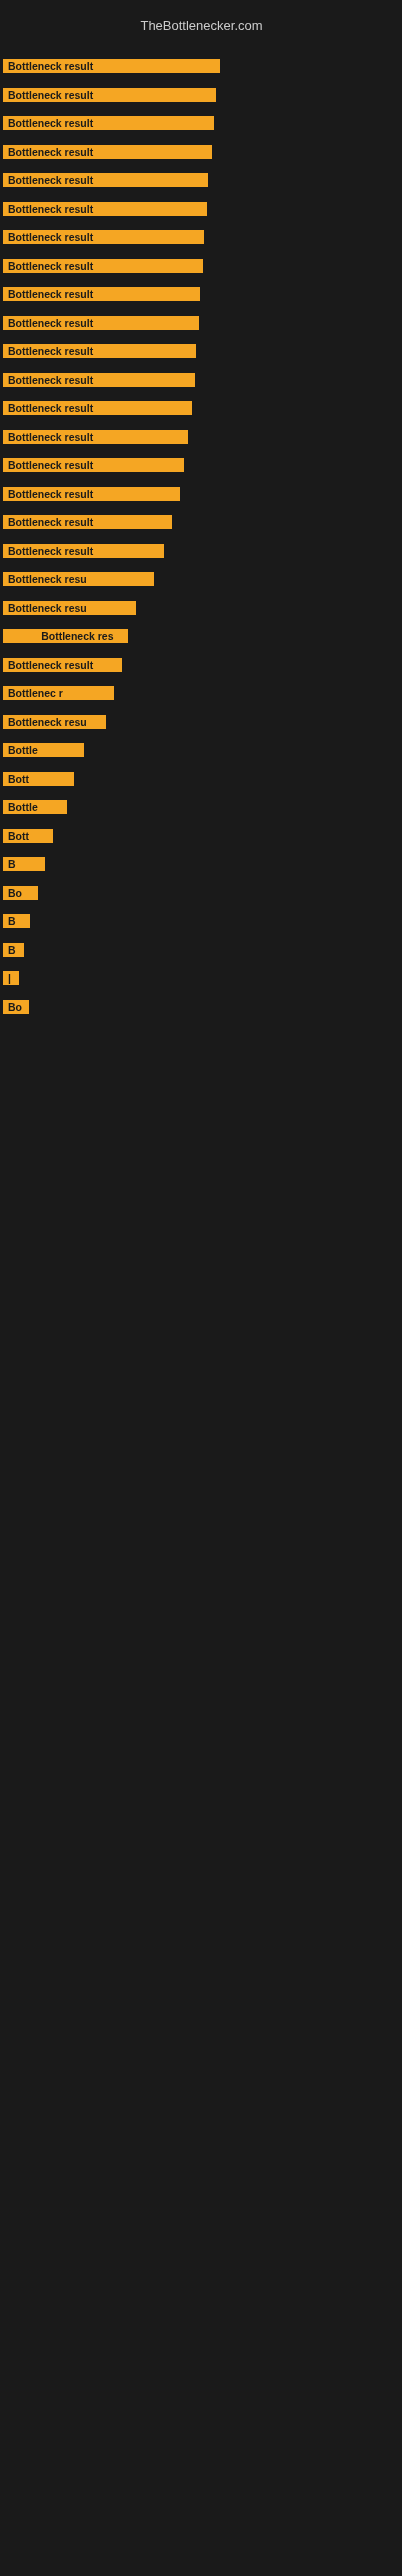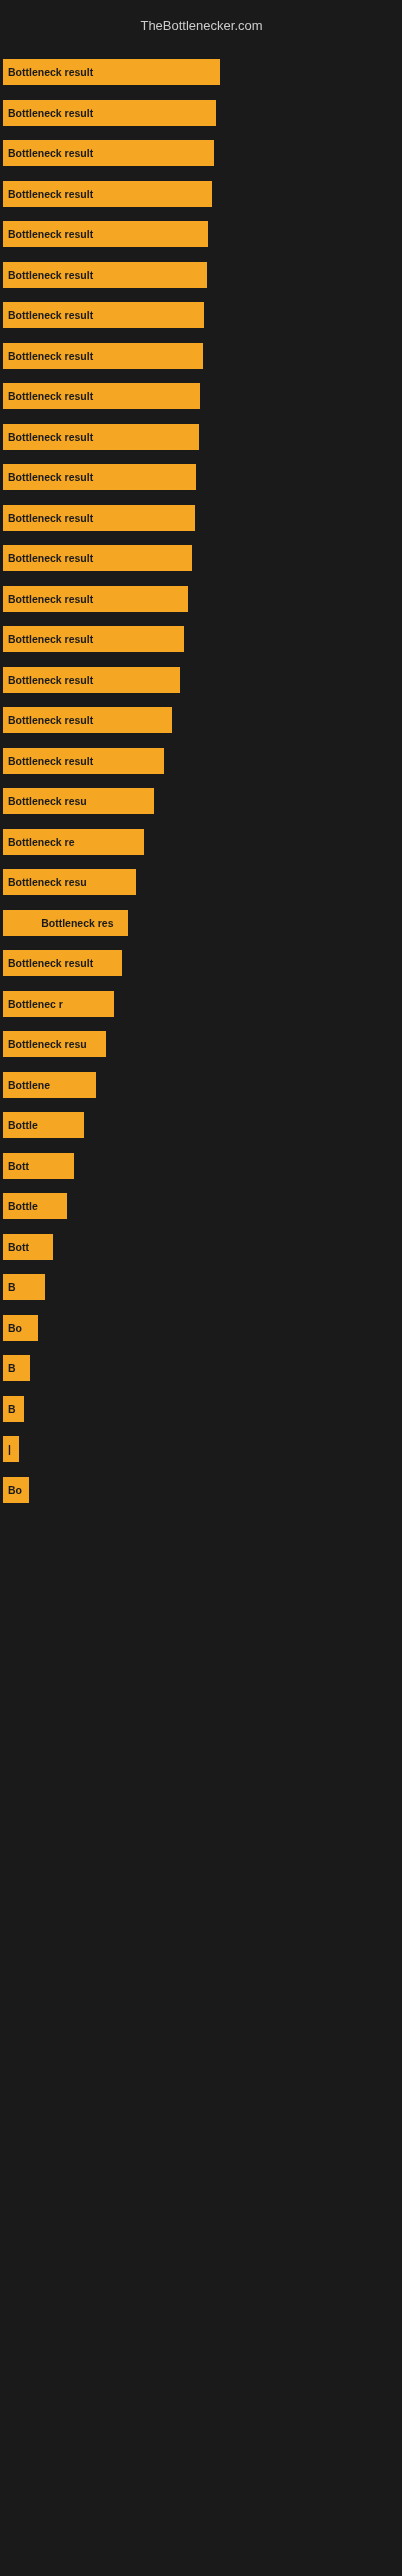--- a/index.html
+++ b/index.html
@@ -33,21 +33,21 @@
 
     .bar-row {
       display: flex;
       align-items: center;
       margin-bottom: 14.5px;
       padding-left: 3.2px;
     }
 
     .bar {
       background-color: #f5a623;
-      height: 26px;
+      height: 14px;
       display: flex;
       align-items: center;
       padding-left: 4.8px;
       min-width: 16px;
       overflow: hidden;
       white-space: nowrap;
     }
 
     .bar-label {
       color: #1a1a1a;
@@ -150,25 +150,20 @@
       <div class="bar" style="width: 161px;">
         <span class="bar-label">Bottleneck result</span>
       </div>
     </div>
     <div class="bar-row">
       <div class="bar" style="width: 151px;">
         <span class="bar-label">Bottleneck resu</span>
       </div>
     </div>
     <div class="bar-row">
-      <div class="bar" style="width: 141px;">
-        <span class="bar-label">Bottleneck re</span>
-      </div>
-    </div>
-    <div class="bar-row">
       <div class="bar" style="width: 133px;">
         <span class="bar-label">Bottleneck resu</span>
       </div>
     </div>
     <div class="bar-row">
       <div class="bar" style="width: 125px; padding-left: 38px;">
         <span class="bar-label">Bottleneck res</span>
       </div>
     </div>
     <div class="bar-row">
@@ -180,25 +175,20 @@
       <div class="bar" style="width: 111px;">
         <span class="bar-label">Bottlenec r</span>
       </div>
     </div>
     <div class="bar-row">
       <div class="bar" style="width: 103px;">
         <span class="bar-label">Bottleneck resu</span>
       </div>
     </div>
     <div class="bar-row">
-      <div class="bar" style="width: 93px;">
-        <span class="bar-label">Bottlene</span>
-      </div>
-    </div>
-    <div class="bar-row">
       <div class="bar" style="width: 81px;">
         <span class="bar-label">Bottle</span>
       </div>
     </div>
     <div class="bar-row">
       <div class="bar" style="width: 71px;">
         <span class="bar-label">Bott</span>
       </div>
     </div>
     <div class="bar-row">

